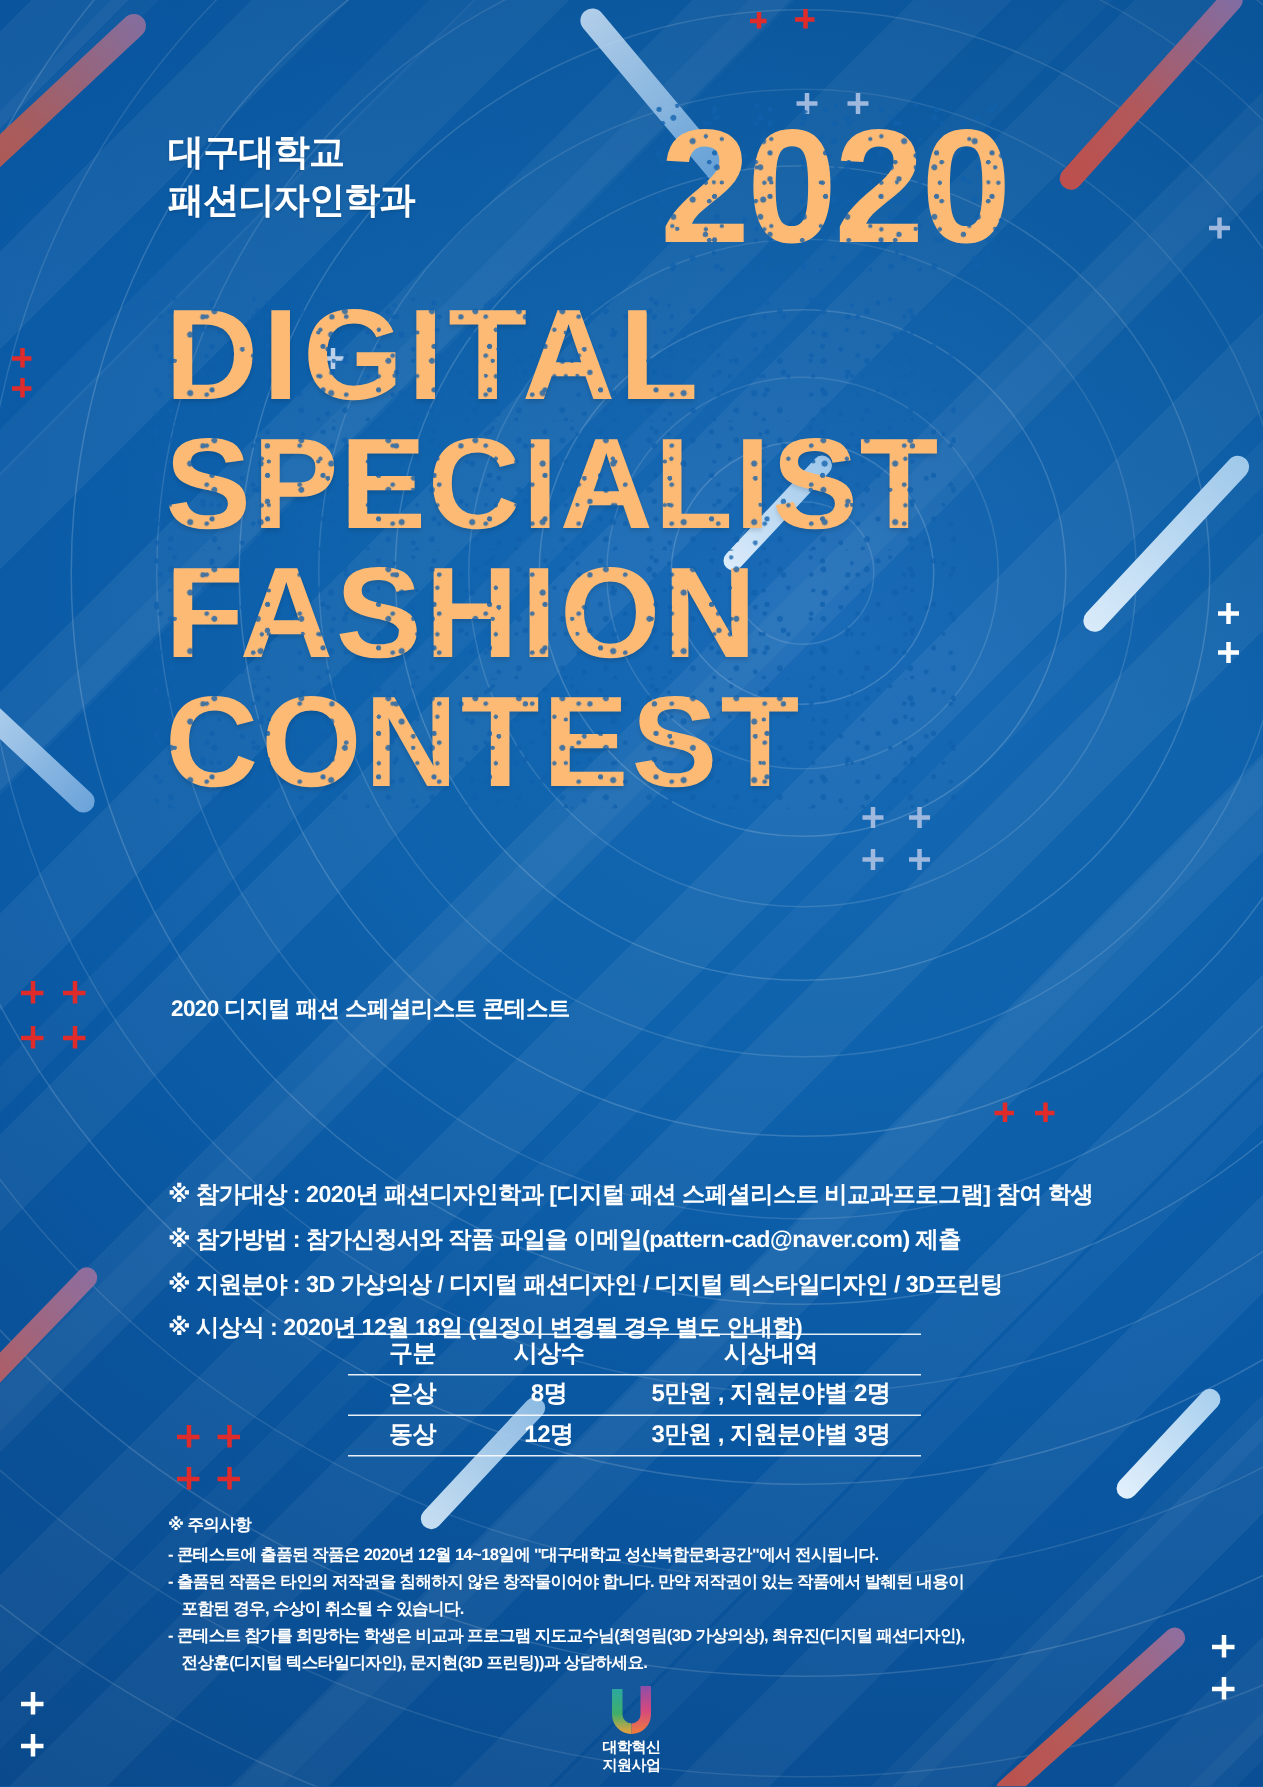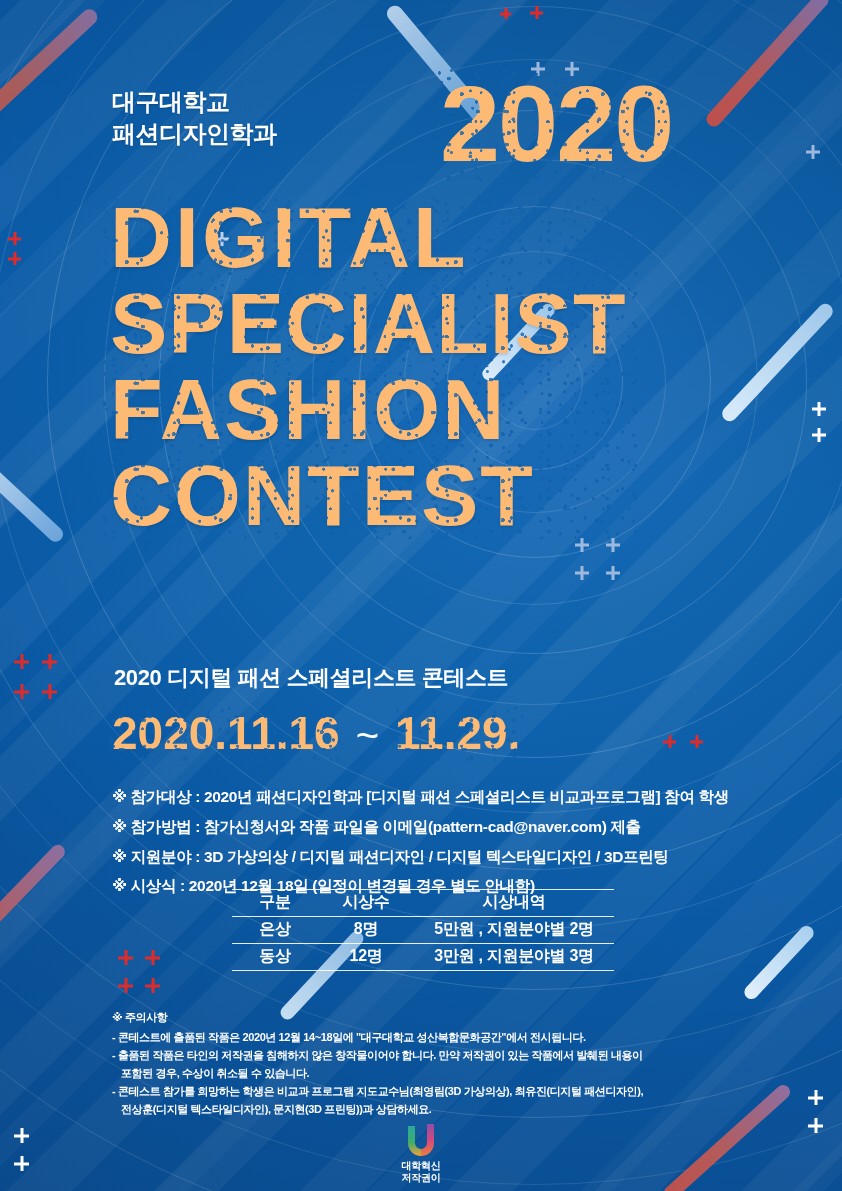--- a/index.html
+++ b/index.html
@@ -193,21 +193,21 @@
     margin-bottom:6px;
     text-shadow:0 2px 3px rgba(0,0,0,.12);
   }
   .title .line.l1{font-size:86px;letter-spacing:3px;}
   .title .line.l2{font-size:86px;letter-spacing:2px;}
   .title .line.l3{font-size:86px;letter-spacing:1px;}
   .title .line.l4{font-size:86px;letter-spacing:2px;}
 
   .subtitle{
     position:absolute;left:114px;top:663px;
-    font-size:22px;font-weight:700;letter-spacing:-0.4px;
+    font-size:15px;font-weight:700;letter-spacing:-0.4px;
   }
 
   .dates{
     position:absolute;left:112px;top:706px;
     font-size:46px;font-weight:800;letter-spacing:0px;
     white-space:nowrap;
   }
   .dates .tilde{font-weight:500;padding:0 16px;font-size:40px;}
 
   .bullets{
@@ -343,23 +343,20 @@
 
     <div class="title">
       <span class="line l1 grunge">DIGITAL</span>
       <span class="line l3 grunge">SPECIALIST</span>
       <span class="line l2 grunge">FASHION</span>
       <span class="line l4 grunge">CONTEST</span>
     </div>
 
     <div class="subtitle">2020 디지털 패션 스페셜리스트 콘테스트</div>
 
-    <div class="dates">
-      <span class="grunge">2020.11.16</span><span class="tilde">~</span><span class="grunge">11.29.</span>
-    </div>
 
     <div class="bullets">
       <span class="b">※ 참가대상 : 2020년 패션디자인학과 [디지털 패션 스페셜리스트 비교과프로그램] 참여 학생</span>
       <span class="b">※ 참가방법 : 참가신청서와 작품 파일을 이메일(pattern-cad@naver.com) 제출</span>
       <span class="b">※ 지원분야 : 3D 가상의상 / 디지털 패션디자인 / 디지털 텍스타일디자인 / 3D프린팅</span>
       <span class="b">※ 시상식 : 2020년 12월 18일 (일정이 변경될 경우 별도 안내함)</span>
     </div>
 
     <table class="awards">
       <thead>
@@ -406,18 +403,18 @@
               <stop offset="50%" stop-color="#d4487e"></stop>
               <stop offset="100%" stop-color="#ef7d3c"></stop>
             </linearGradient>
           </defs>
           <path d="M2 2 h7 v17 a6 6 0 0 0 6 6 v7 a13 13 0 0 1 -13 -13 z" fill="url(#gL)"></path>
           <path d="M28 0 h-7 v19 a6 6 0 0 1 -6 6 v7 a13 13 0 0 0 13 -13 z" fill="url(#gR)"></path>
         </svg>
       </div>
       <div class="logo-cap">
         <span>대학혁신</span><br>
-        <span>저작권이</span>
+        <span>지원사업</span>
       </div>
     </div>
 
   </div>
 </div>
 
 </body></html>

